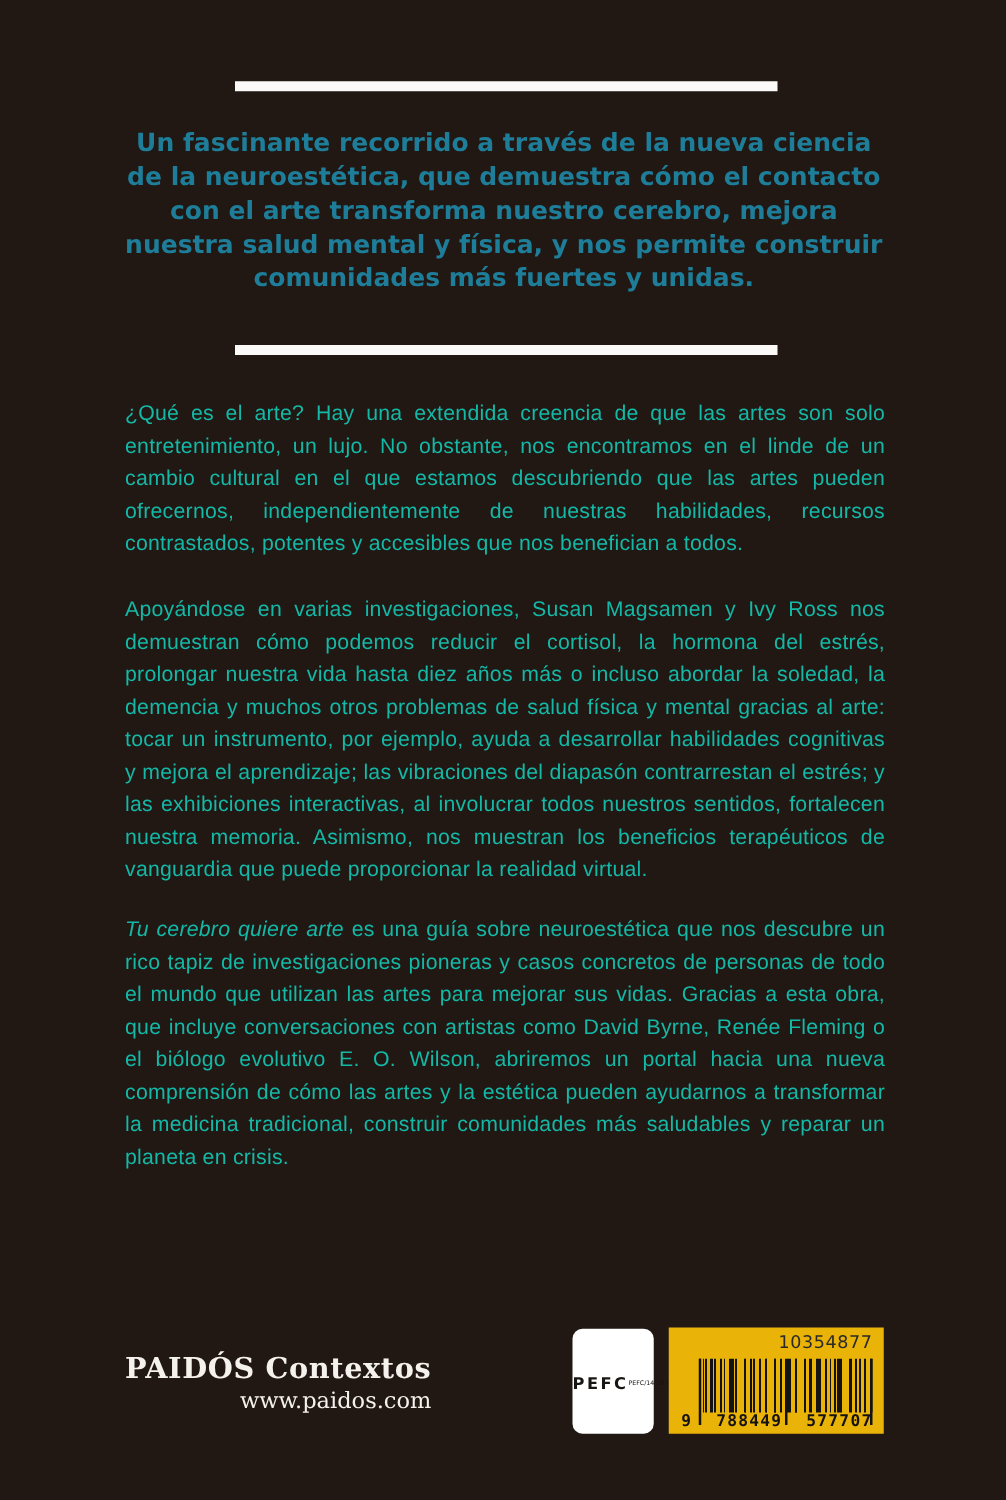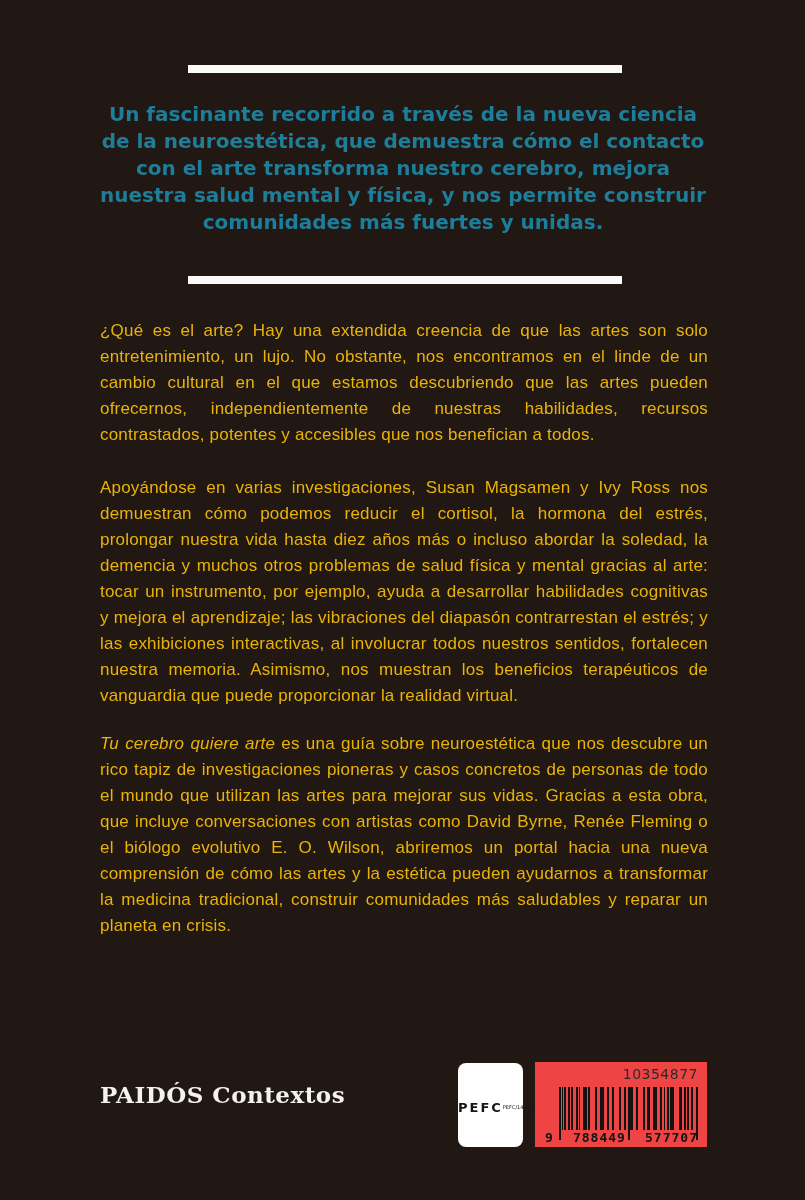--- a/index.html
+++ b/index.html
@@ -36,21 +36,21 @@
     font-size: 20px;
     line-height: 27px;
     text-align: center;
   }
 
   
   .para {
     position: absolute;
     left: 100px; width: 608px;
     margin: 0;
-    color: #eab308;
+    color: #14b8a6;
     font-family: "Liberation Sans", sans-serif;
     font-size: 17px;
     line-height: 26px;
     text-align: justify;
     letter-spacing: 0.2px;
   }
   .p1 { top: 318px; }
   .p2 { top: 475px; }
   .p3 { top: 731px; }
   .p3 em { font-style: italic; }
@@ -101,21 +101,21 @@
     font-size: 5px;
     line-height: 7px;
     white-space: nowrap;
   }
 
   
   .barcode-box {
     position: absolute;
     left: 535px; top: 1062px;
     width: 172px; height: 85px;
-    background: #ef4444;
+    background: #eab308;
   }
   .barcode-number {
     position: absolute;
     top: 4px; right: 9px;
     color: #2a2a2a;
     font-family: "DejaVu Sans", sans-serif;
     font-size: 14px;
     letter-spacing: 0.5px;
   }
   .bars {
@@ -157,20 +157,21 @@
   <div class="rule rule-bottom"></div>
 
   <p class="para p1">¿Qué es el arte? Hay una extendida creencia de que las artes son solo entretenimiento, un lujo. No obstante, nos encontramos en el linde de un cambio cultural en el que estamos descubriendo que las artes pueden ofrecernos, independientemente de nuestras habilidades, recursos contrastados, potentes y accesibles que nos benefician a todos.</p>
 
   <p class="para p2">Apoyándose en varias investigaciones, Susan Magsamen y Ivy Ross nos demuestran cómo podemos reducir el cortisol, la hormona del estrés, prolongar nuestra vida hasta diez años más o incluso abordar la soledad, la demencia y muchos otros problemas de salud física y mental gracias al arte: tocar un instrumento, por ejemplo, ayuda a desarrollar habilidades cognitivas y mejora el aprendizaje; las vibraciones del diapasón contrarrestan el estrés; y las exhibiciones interactivas, al involucrar todos nuestros sentidos, fortalecen nuestra memoria. Asimismo, nos muestran los beneficios terapéuticos de vanguardia que puede proporcionar la realidad virtual.</p>
 
   <p class="para p3"><em>Tu cerebro quiere arte</em><span> es una guía sobre neuroestética que nos descubre un rico tapiz de investigaciones pioneras y casos concretos de personas de todo el mundo que utilizan las artes para mejorar sus vidas. Gracias a esta obra, que incluye conversaciones con artistas como David Byrne, Renée Fleming o el biólogo evolutivo E. O. Wilson, abriremos un portal hacia una nueva comprensión de cómo las artes y la estética pueden ayudarnos a transformar la medicina tradicional, construir comunidades más saludables y reparar un planeta en crisis.</span></p>
 
   <div class="footer-left">
     <div class="imprint">PAIDÓS Contextos</div>
+    <div class="url">www.paidos.com</div>
   </div>
 
   <div class="pefc">
     <svg width="42" height="42" viewBox="0 0 64 64" aria-hidden="true">
 
       <g transform="rotate(-55 32 30)">
         <circle cx="32" cy="30" r="24" fill="none" stroke="#181512" stroke-width="6" stroke-dasharray="118 33"></circle>
       </g>
       <polygon points="55,9 63,20 49,22" fill="#181512"></polygon>
 

